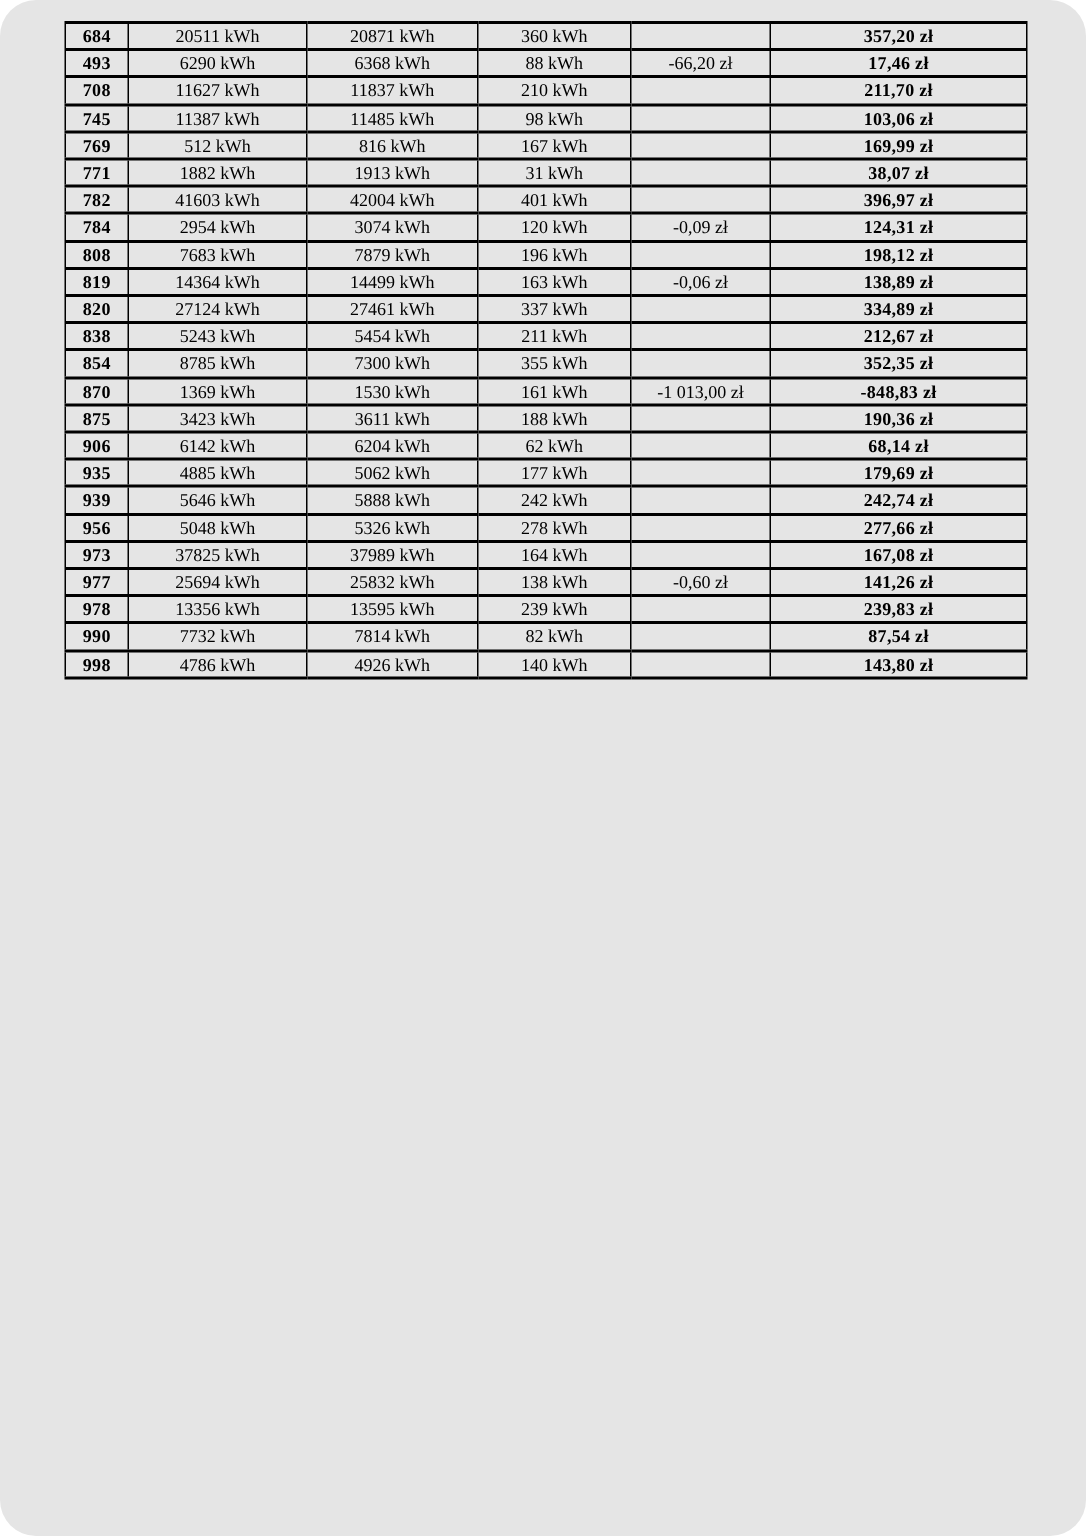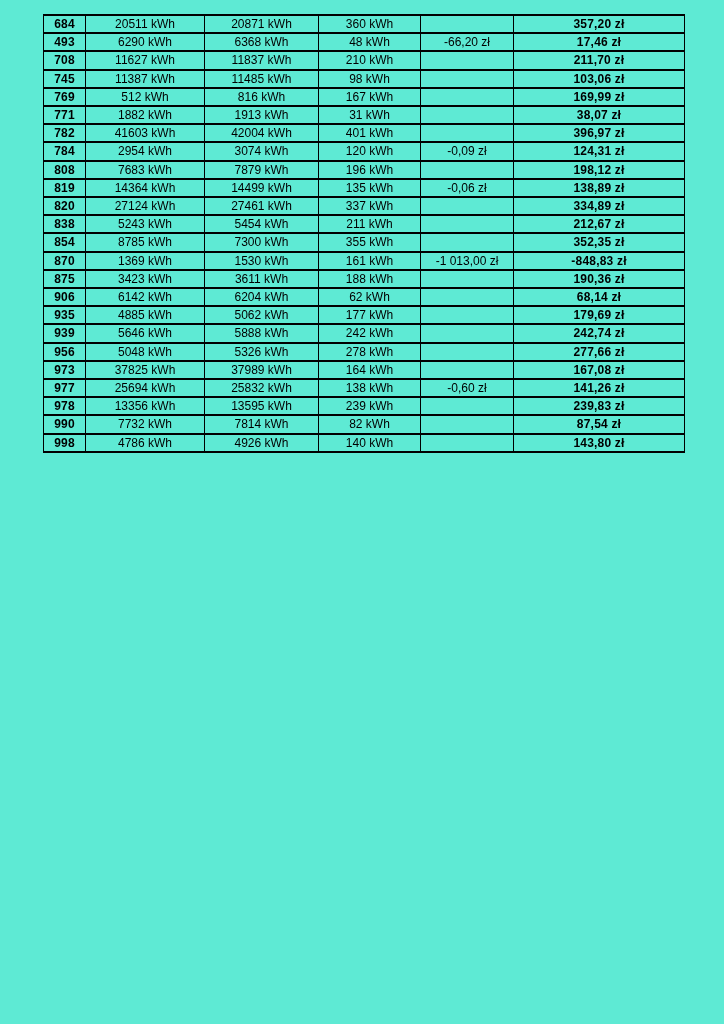--- a/index.html
+++ b/index.html
@@ -4,24 +4,25 @@
 <style>
   html, body {
     margin: 0;
     padding: 0;
     background: #ffffff;
   }
   .page {
     position: relative;
     width: 724px;
     height: 1024px;
-    background: #5eead4;
+    background: #e5e5e5;
     overflow: hidden;
-    font-family: Liberation Sans, sans-serif;
+    font-family: Liberation Serif, serif;
     color: #000000;
+    border-radius: 24px;
   }
   table.data-table {
     position: absolute;
     left: 43px;
     top: 14px;
     width: 641px;
     border-collapse: collapse;
     table-layout: fixed;
   }
   table.data-table td {
@@ -69,21 +70,21 @@
           <td class="c1">20511 kWh</td>
           <td class="c2">20871 kWh</td>
           <td class="c3">360 kWh</td>
           <td class="c4"></td>
           <td class="c5">357,20 zł</td>
         </tr>
         <tr>
           <td class="c0">493</td>
           <td class="c1">6290 kWh</td>
           <td class="c2">6368 kWh</td>
-          <td class="c3">48 kWh</td>
+          <td class="c3">88 kWh</td>
           <td class="c4">-66,20 zł</td>
           <td class="c5">17,46 zł</td>
         </tr>
         <tr>
           <td class="c0">708</td>
           <td class="c1">11627 kWh</td>
           <td class="c2">11837 kWh</td>
           <td class="c3">210 kWh</td>
           <td class="c4"></td>
           <td class="c5">211,70 zł</td>
@@ -133,21 +134,21 @@
           <td class="c1">7683 kWh</td>
           <td class="c2">7879 kWh</td>
           <td class="c3">196 kWh</td>
           <td class="c4"></td>
           <td class="c5">198,12 zł</td>
         </tr>
         <tr>
           <td class="c0">819</td>
           <td class="c1">14364 kWh</td>
           <td class="c2">14499 kWh</td>
-          <td class="c3">135 kWh</td>
+          <td class="c3">163 kWh</td>
           <td class="c4">-0,06 zł</td>
           <td class="c5">138,89 zł</td>
         </tr>
         <tr>
           <td class="c0">820</td>
           <td class="c1">27124 kWh</td>
           <td class="c2">27461 kWh</td>
           <td class="c3">337 kWh</td>
           <td class="c4"></td>
           <td class="c5">334,89 zł</td>

